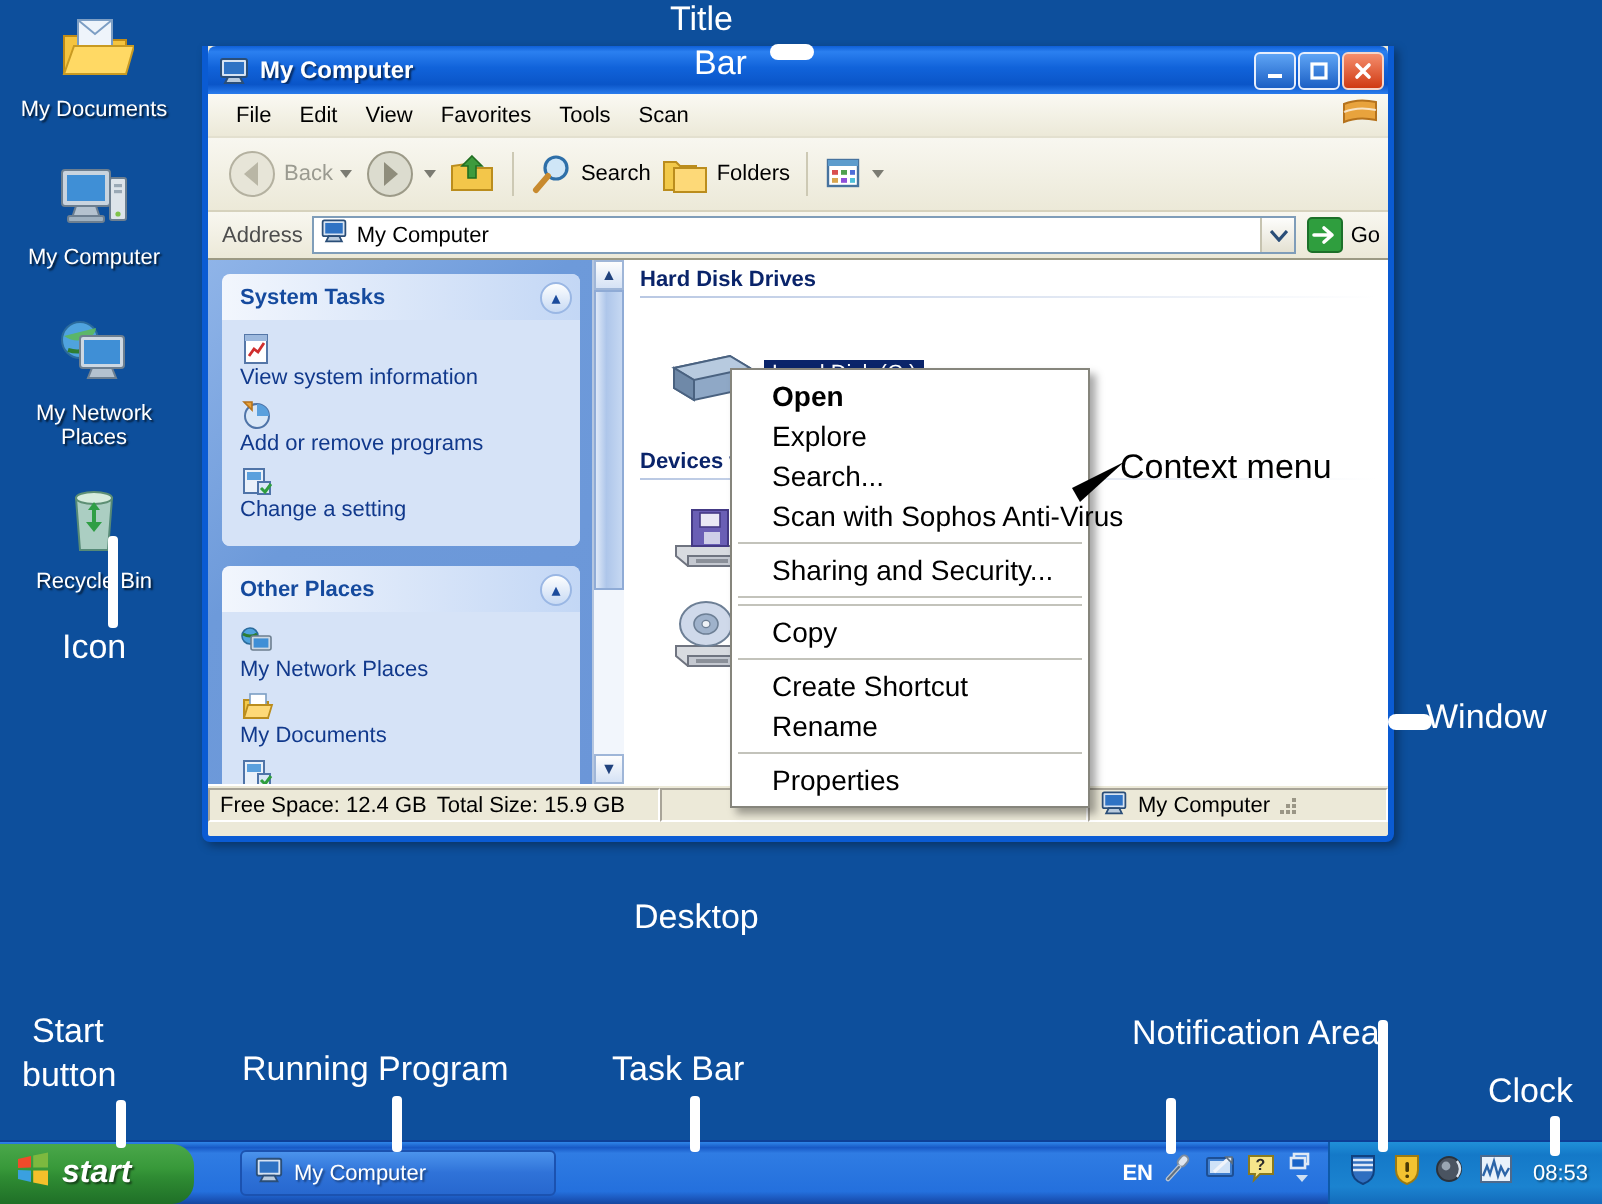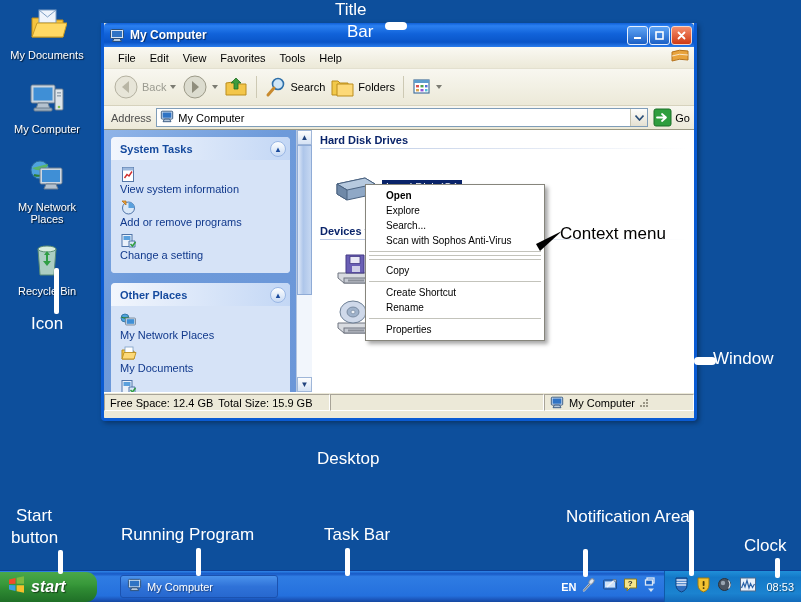--- a/index.html
+++ b/index.html
@@ -263,21 +263,21 @@
     top: 187px;
     width: 180px;
     background: #fff;
     border: 1px solid #86857c;
     box-shadow: 3px 3px 4px rgba(0,0,0,.35);
     padding: 3px 0;
     z-index: 40;
     box-sizing: border-box;
   }
   #ctxmenu .ci {
-    font-size: 10px;
+    font-size: 14px;
     padding: 2px 14px 2px 20px;
     color: #000;
     white-space: nowrap;
   }
   #ctxmenu .ci.bold { font-weight: bold; }
   #ctxmenu .csep { height: 1px; background: #c3c3bb; margin: 3px 3px 3px 3px; }
 
   
   #taskbar {
     position: absolute;
@@ -438,21 +438,21 @@
           </svg>
       </span>
     </div>
 
     <div id="menubar">
       <span class="mi">File</span>
       <span class="mi">Edit</span>
       <span class="mi">View</span>
       <span class="mi">Favorites</span>
       <span class="mi">Tools</span>
-      <span class="mi">Help</span>
+      <span class="mi">Scan</span>
       <span id="menu-flag">
         <svg width="20" height="18" viewBox="0 0 20 18">
           <path d="M2 4 q7 -3 16 -1 l0 9 q-9 -2 -16 1 z" fill="#e8a33d" stroke="#b5721c" stroke-width="1"></path>
           <path d="M2 8 q7 -3 16 -1" fill="none" stroke="#fff" stroke-width="1" opacity=".7"></path>
         </svg>
       </span>
     </div>
 
     <div id="toolbar">
       <div class="tb-item">
@@ -668,20 +668,21 @@
           </span>
         </div>
       </div>
 
       <div id="ctxmenu" style="position:absolute;left:261px;top:54px;">
         <div class="ci bold">Open</div>
         <div class="ci">Explore</div>
         <div class="ci">Search...</div>
         <div class="ci">Scan with Sophos Anti-Virus</div>
         <div class="csep"></div>
+        <div class="ci">Sharing and Security...</div>
         <div class="csep"></div>
         <div class="csep"></div>
         <div class="ci">Copy</div>
         <div class="csep"></div>
         <div class="ci">Create Shortcut</div>
         <div class="ci">Rename</div>
         <div class="csep"></div>
         <div class="ci">Properties</div>
       </div>
     </div>
@@ -736,21 +737,21 @@
 
   <div class="anno" style="left:317px;top:449px;">Desktop</div>
 
   <div class="anno" style="left:16px;top:506px;">Start</div>
   <div class="anno" style="left:11px;top:528px;">button</div>
   <div class="leader v" style="left:58px;top:550px;height:24px;"></div>
 
   <div class="anno" style="left:121px;top:525px;">Running Program</div>
   <div class="leader v" style="left:196px;top:548px;height:28px;"></div>
 
-  <div class="anno" style="left:324px;top:525px;">Task Bar</div>
+  <div class="anno" style="left:306px;top:525px;">Task Bar</div>
   <div class="leader v" style="left:345px;top:548px;height:28px;"></div>
 
   <div class="leader v" style="left:583px;top:549px;height:28px;"></div>
 
   <div class="anno" style="left:566px;top:507px;">Notification Area</div>
   <div class="leader v" style="left:689px;top:510px;height:66px;"></div>
 
   <div class="anno" style="left:744px;top:536px;">Clock</div>
   <div class="leader v" style="left:775px;top:558px;height:20px;"></div>
 

